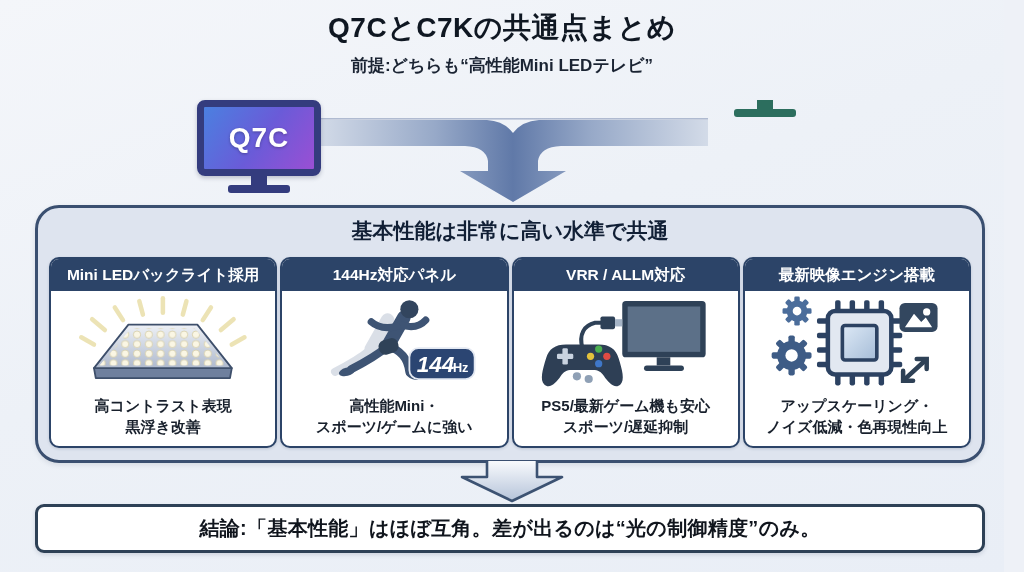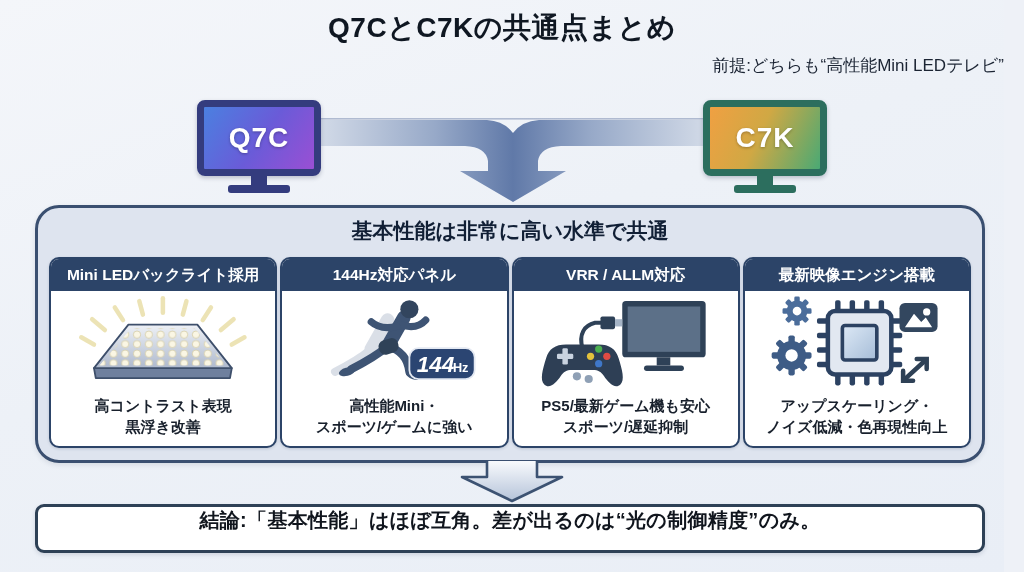--- a/index.html
+++ b/index.html
@@ -3,21 +3,21 @@
 <meta charset="utf-8">
 <style>
   html,body{margin:0;padding:0;background:#eef1f7;}
   #stage{
     position:relative;width:1004px;height:572px;overflow:hidden;
     background:linear-gradient(160deg,#f4f6fa 0%,#edf1f7 45%,#e9eef6 100%);
     font-family:"Liberation Sans","DejaVu Sans",sans-serif;
   }
   .abs{position:absolute;}
   .page-title{top:9px;left:0;right:0;text-align:center;font-size:28px;font-weight:800;color:#0f1722;letter-spacing:.5px;}
-  .page-subtitle{top:54px;left:0;right:0;text-align:right;font-size:17px;font-weight:400;color:#1b2433;}
+  .page-subtitle{top:54px;left:0;right:0;text-align:center;font-size:17px;font-weight:700;color:#1b2433;}
 
   .tv{top:100px;width:124px;text-align:center;z-index:3;}
   .tv-left{left:197px;}
   .tv-right{left:703px;}
   .tv-frame{height:76px;border-radius:8px;display:flex;align-items:center;justify-content:center;
     box-shadow:0 2px 4px rgba(30,40,70,.25);border:7px solid transparent;box-sizing:border-box;}
   .tv-left .tv-frame{border-color:#343c7e;background:linear-gradient(125deg,#4b80e0 0%,#6a5bd8 52%,#9a4fd4 100%);}
   .tv-right .tv-frame{border-color:#2c6e5e;background:linear-gradient(115deg,#f0a042 0%,#d0a844 45%,#4aa974 100%);}
   .tv-label{font-size:28px;font-weight:800;color:#fff;text-shadow:0 1px 3px rgba(0,0,0,.28);letter-spacing:1px;}
   .tv-neck{width:16px;height:9px;margin:0 auto;}
@@ -32,21 +32,21 @@
   .panel-title{position:absolute;top:9px;left:0;right:0;text-align:center;font-size:21px;font-weight:800;color:#111f35;}
   .cards{position:absolute;left:11px;right:11px;top:49px;bottom:12px;display:grid;grid-template-columns:repeat(4,1fr);gap:3px;}
   .card{background:#fff;border:2.5px solid #2c4468;border-radius:10px;overflow:hidden;display:flex;flex-direction:column;
     box-sizing:border-box;box-shadow:0 1px 3px rgba(40,55,85,.18);}
   .card-header{background:#2c4468;color:#fff;font-size:15.5px;font-weight:700;text-align:center;padding:6px 2px 7px;line-height:1.25;}
   .card-illus{flex:1;display:flex;align-items:center;justify-content:center;overflow:hidden;min-height:0;text-align:center;}
   .card-illus svg{width:98%;height:98%;}
   .card-caption{text-align:center;font-size:15px;font-weight:700;color:#18202c;line-height:1.4;padding:0 11px 9px;}
 
   .conclusion{left:35px;top:504px;width:950px;height:49px;background:#fff;border:3px solid #2e4156;border-radius:9px;
-    display:flex;align-items:flex-start;justify-content:center;box-sizing:border-box;z-index:3;box-shadow:0 2px 4px rgba(40,55,85,.15);}
+    display:flex;align-items:center;justify-content:center;box-sizing:border-box;z-index:3;box-shadow:0 2px 4px rgba(40,55,85,.15);}
   .conclusion-text{font-size:20px;font-weight:800;color:#10151d;letter-spacing:.3px;}
 </style>
 </head>
 <body>
 
 <div id="stage">
 
   <div class="abs page-title">Q7CとC7Kの共通点まとめ</div>
   <div class="abs page-subtitle">前提:どちらも“高性能Mini LEDテレビ”</div>
 
@@ -72,23 +72,20 @@
   </svg>
 
   <div class="abs tv tv-left">
     <div class="tv-frame">
       <span class="tv-label">Q7C</span>
     </div>
     <div class="tv-neck"></div>
     <div class="tv-base"></div>
   </div>
   <div class="abs tv tv-right">
-    <div class="tv-frame">
-      <span class="tv-label">C7K</span>
-    </div>
     <div class="tv-neck"></div>
     <div class="tv-base"></div>
   </div>
 
   <div class="abs panel">
     <div class="panel-title">基本性能は非常に高い水準で共通</div>
     <div class="cards">
 
       <div class="card">
         <div class="card-header">Mini LEDバックライト採用</div>

